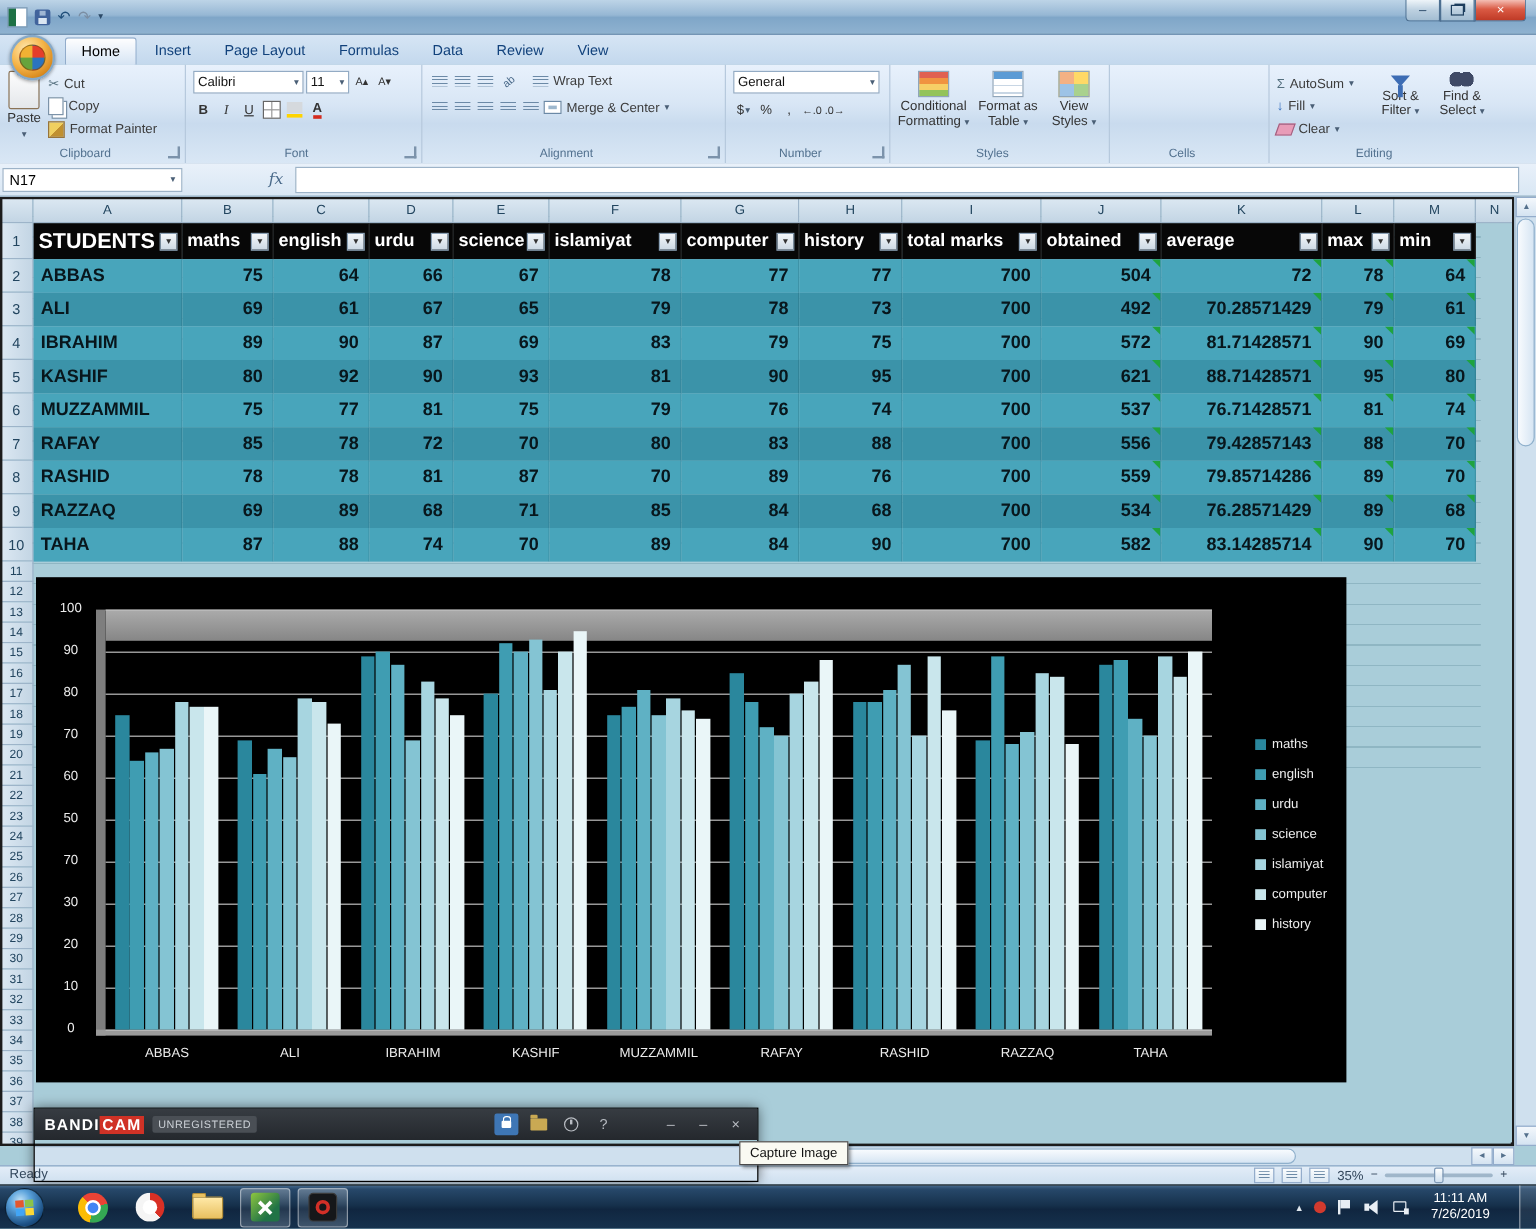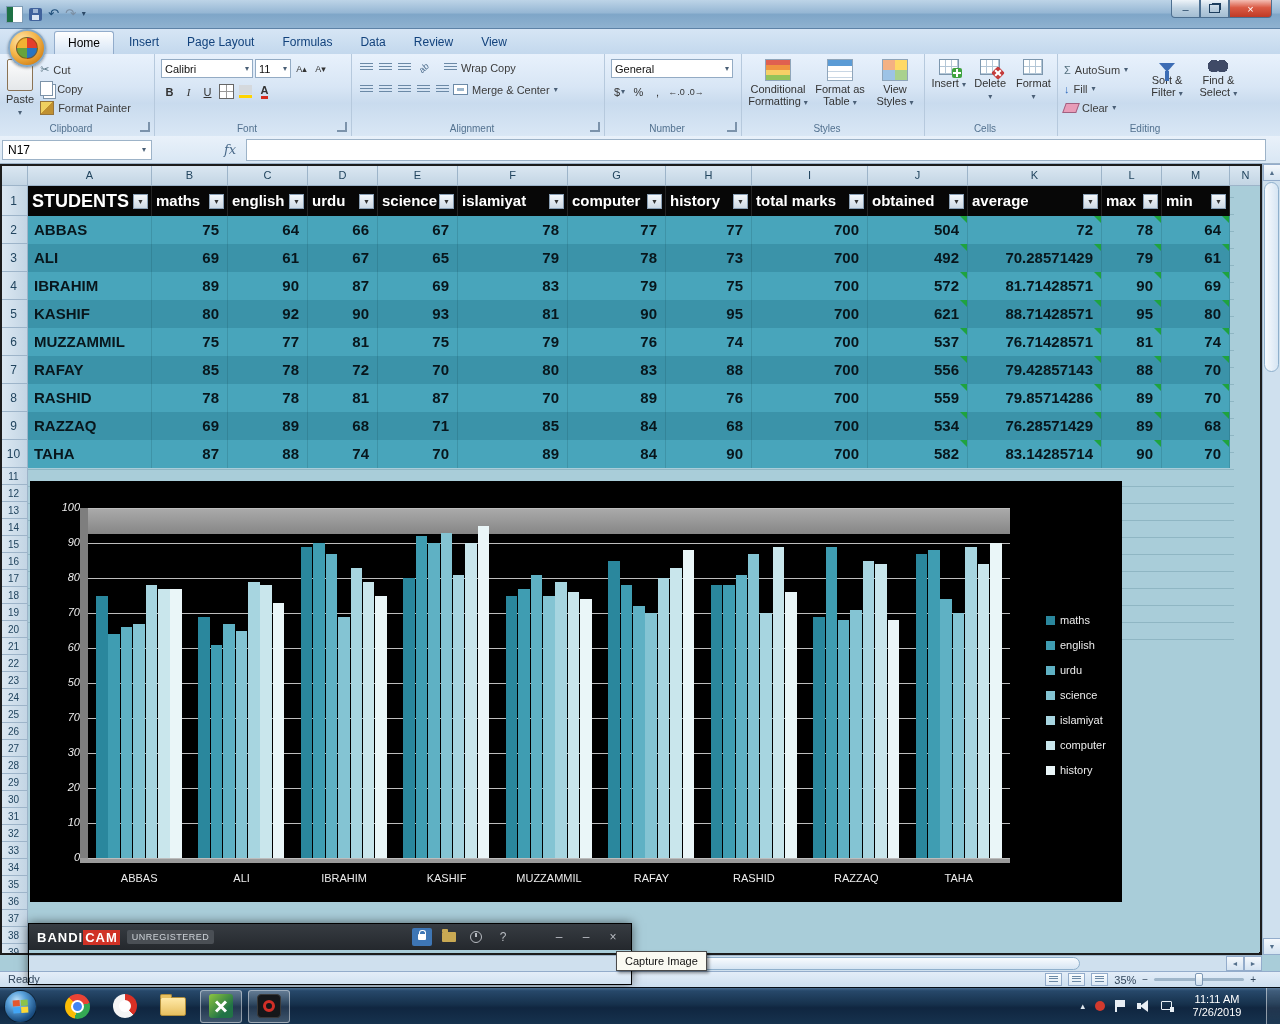--- a/index.html
+++ b/index.html
@@ -95,21 +95,21 @@
 .tcell.tname{padding-left:6px;}
 .tcell.tnum{text-align:right;padding-right:8px;}
 .greentri{position:absolute;right:0;top:0;width:0;height:0;border-top:7px solid #1fa33f;border-left:7px solid transparent;}
 #sel{position:absolute;left:1230px;top:406px;width:32px;height:18px;border:2px solid #1c1c1c;box-sizing:border-box;}
 #sel::after{content:"";position:absolute;right:-2px;bottom:-2px;width:3px;height:3px;background:#1c1c1c;}
 
 
 #chart{position:absolute;left:30px;top:481px;width:1092px;height:421px;background:#000;z-index:2;}
 #chart>div{position:absolute;}
 .cgrid{background:#bdbdbd;}
-.cylab{color:#ececec;font-size:11px;text-align:right;font-style:italic;}
+.cylab{color:#ececec;font-size:11px;text-align:center;}
 .cxlab{color:#ececec;font-size:11px;text-align:center;}
 .legtxt{color:#ececec;font-size:11px;}
 
 
 #vscroll{position:absolute;left:1262px;top:164px;width:18px;height:791px;background:#cfe0ee;border-left:1px solid #9fb6ca;z-index:3;box-sizing:border-box;}
 .sb-btn{position:absolute;width:18px;height:17px;background:linear-gradient(#f4f8fc,#d4e3f1);border:1px solid #93accb;color:#54708c;font-size:7px;display:flex;align-items:center;justify-content:center;box-sizing:border-box;}
 #vs-up{left:0;top:0;}
 #vs-down{left:0;bottom:0;}
 #vs-thumb{position:absolute;left:1px;top:18px;width:15px;height:190px;background:linear-gradient(90deg,#f8fbfe,#d6e5f3);border:1px solid #8fb0cc;border-radius:8px;box-sizing:border-box;}
 #hscroll{position:absolute;left:28px;top:955px;width:1234px;height:16px;background:#cfe0ee;border-top:1px solid #9fb6ca;z-index:3;box-sizing:border-box;}
@@ -291,21 +291,21 @@
         </div>
       <div class="mini">
           <span class="ic-lines"></span>
         </div>
       <div class="mini">
           <span class="ic-lines"></span>
         </div>
       <div class="mini orient">ab</div>
       <div class="smallrow" style="margin-left:10px">
           <span class="ic-lines"></span>
-          <span>Wrap Copy</span>
+          <span>Wrap Text</span>
         </div>
     </div>
     <div class="rowline">
       <div class="mini">
           <span class="ic-lines"></span>
         </div>
       <div class="mini">
           <span class="ic-lines"></span>
         </div>
       <div class="mini">
@@ -360,38 +360,20 @@
         </div>
       <div class="bigbtn" style="width:46px">
           <div class="ic-cs"></div>
           <div class="cap"><span>View Styles</span> <span class="dd">▾</span></div>
         </div>
     </div>
     <div class="group-label">Styles</div>
   </div>
 
   <div class="group" style="width:133px">
-    <div class="g-row">
-      <div class="bigbtn" style="width:38px">
-          <div class="cellgrid">
-            <span class="badge plus"></span>
-          </div>
-          <div class="cap"><span>Insert</span> <span class="dd">▾</span></div>
-        </div>
-      <div class="bigbtn" style="width:38px">
-          <div class="cellgrid">
-            <span class="badge del"></span>
-          </div>
-          <div class="cap"><span>Delete</span> <span class="dd">▾</span></div>
-        </div>
-      <div class="bigbtn" style="width:42px">
-          <div class="cellgrid"></div>
-          <div class="cap"><span>Format</span> <span class="dd">▾</span></div>
-        </div>
-    </div>
     <div class="group-label">Cells</div>
   </div>
 
   <div class="group" style="width:186px;border-right:none">
     <div class="g-row">
       <div class="stack" style="width:78px;padding-top:2px">
         <div class="smallrow">
             <span class="gly">Σ</span>
             <span>AutoSum</span>
             <span class="dd">▾</span>

